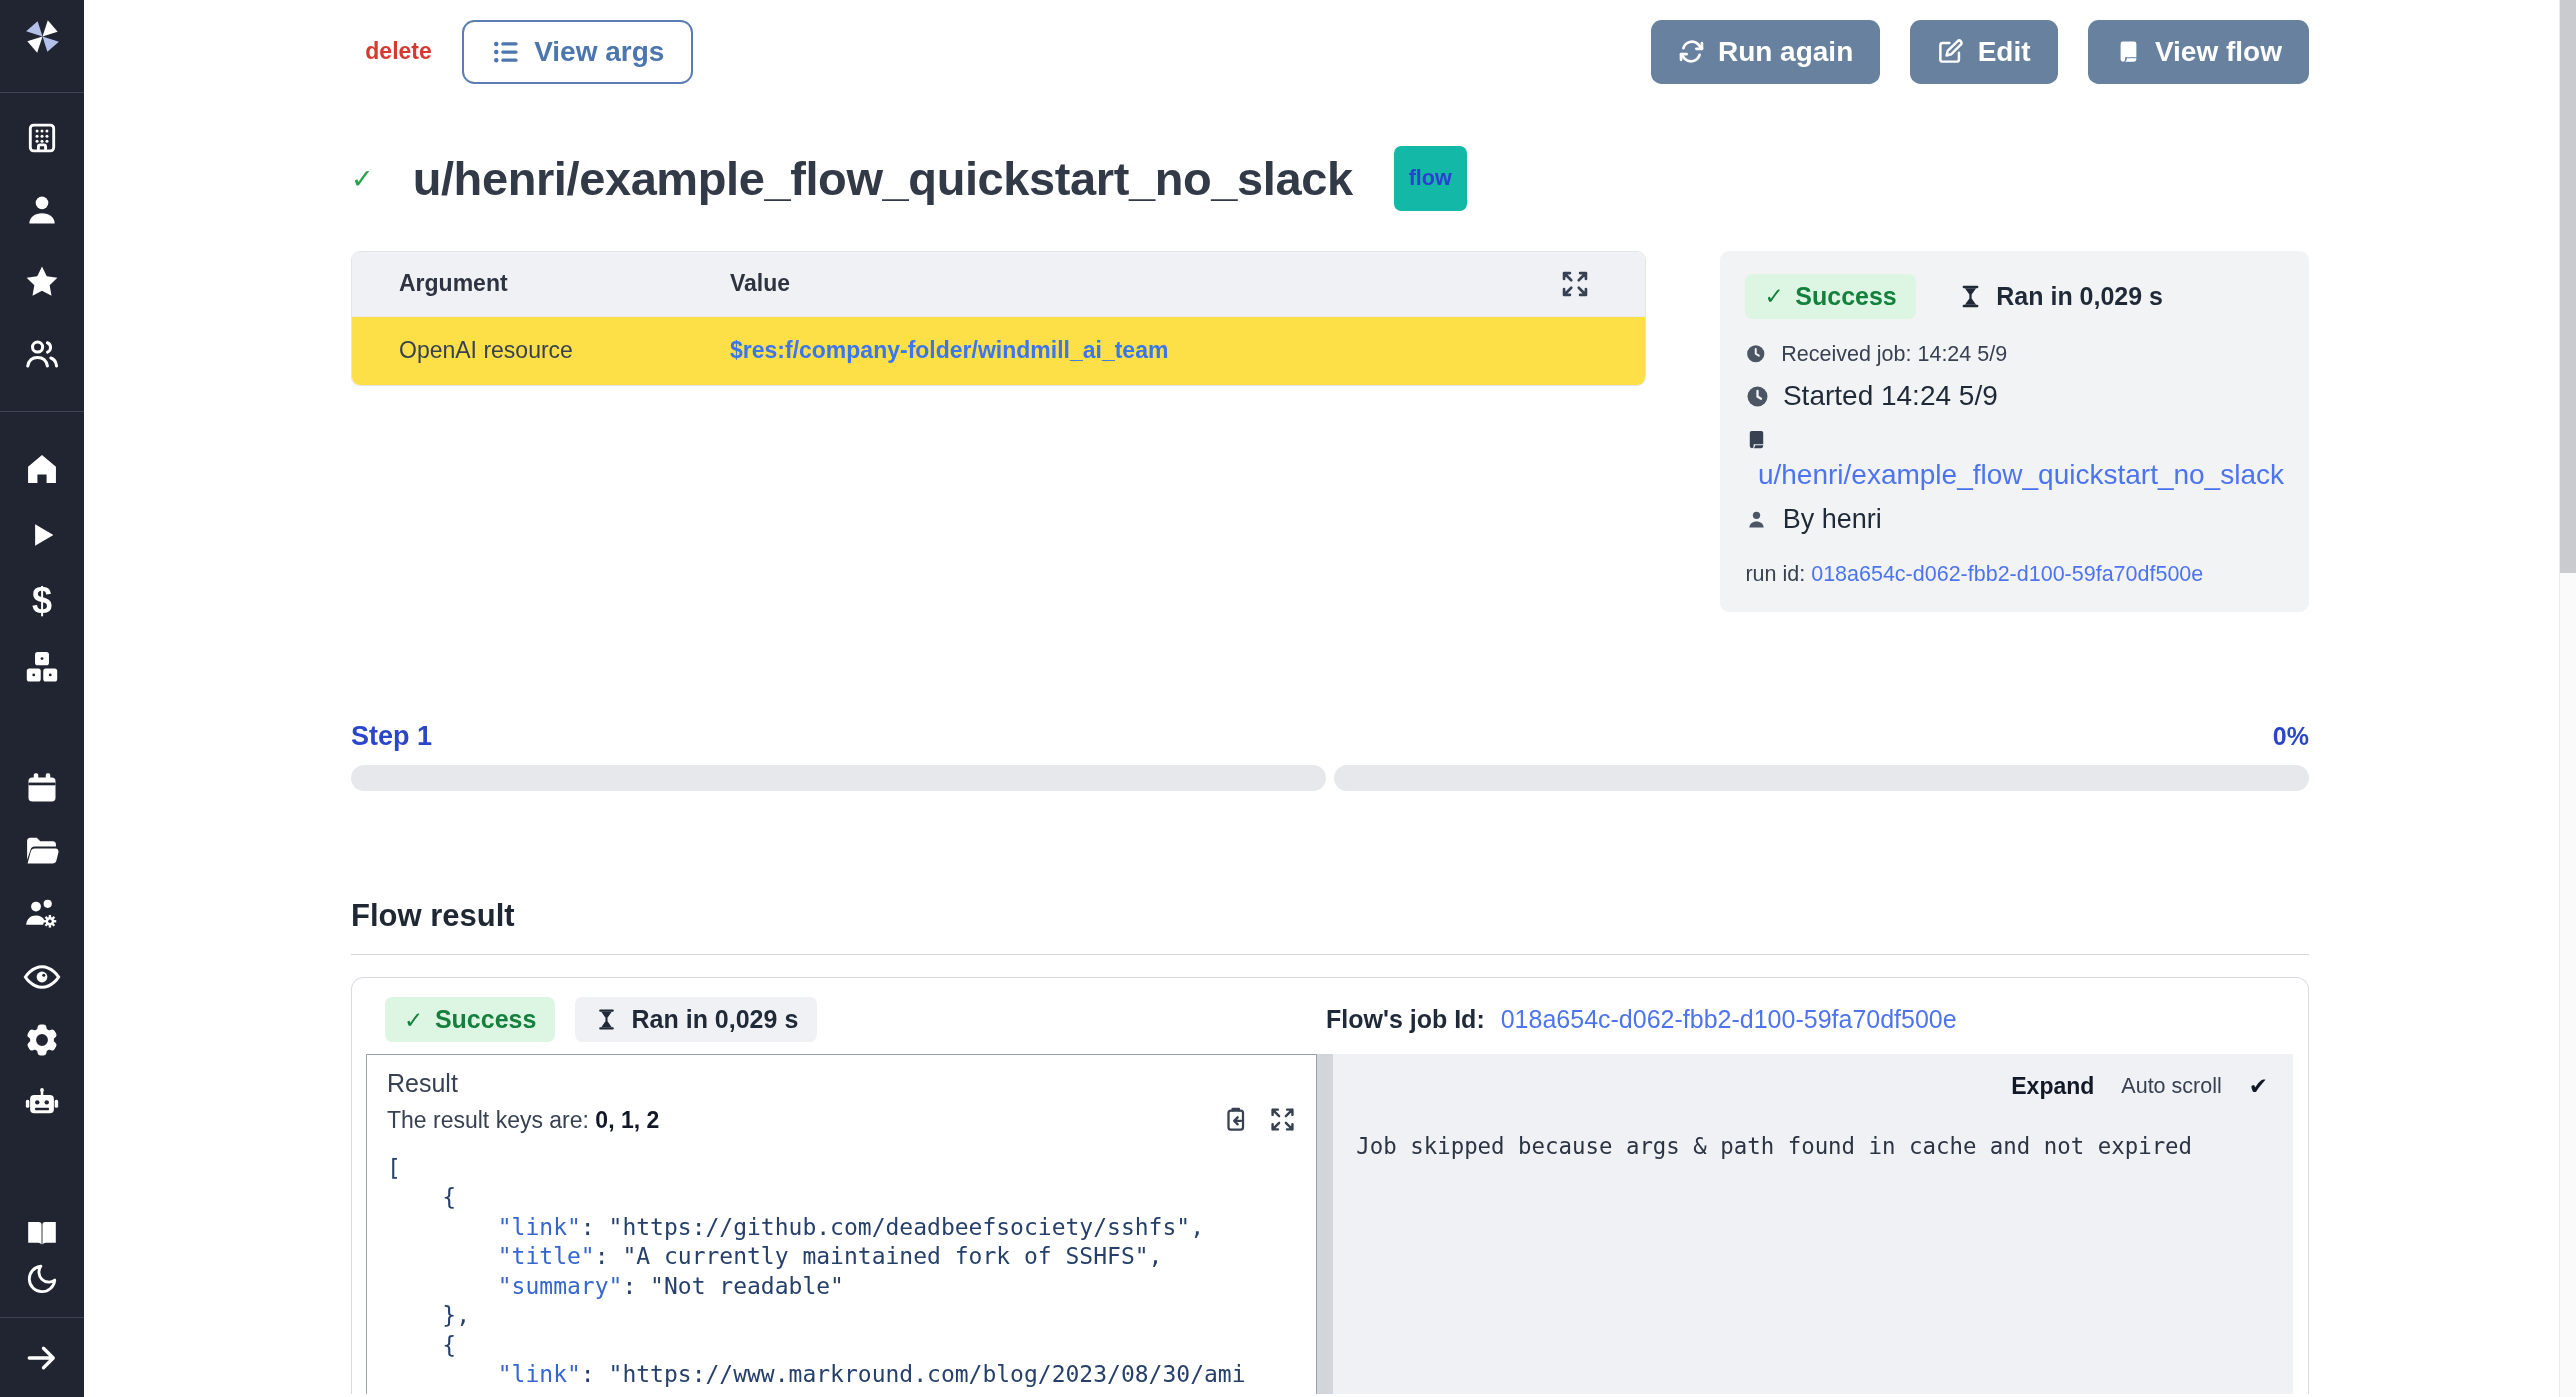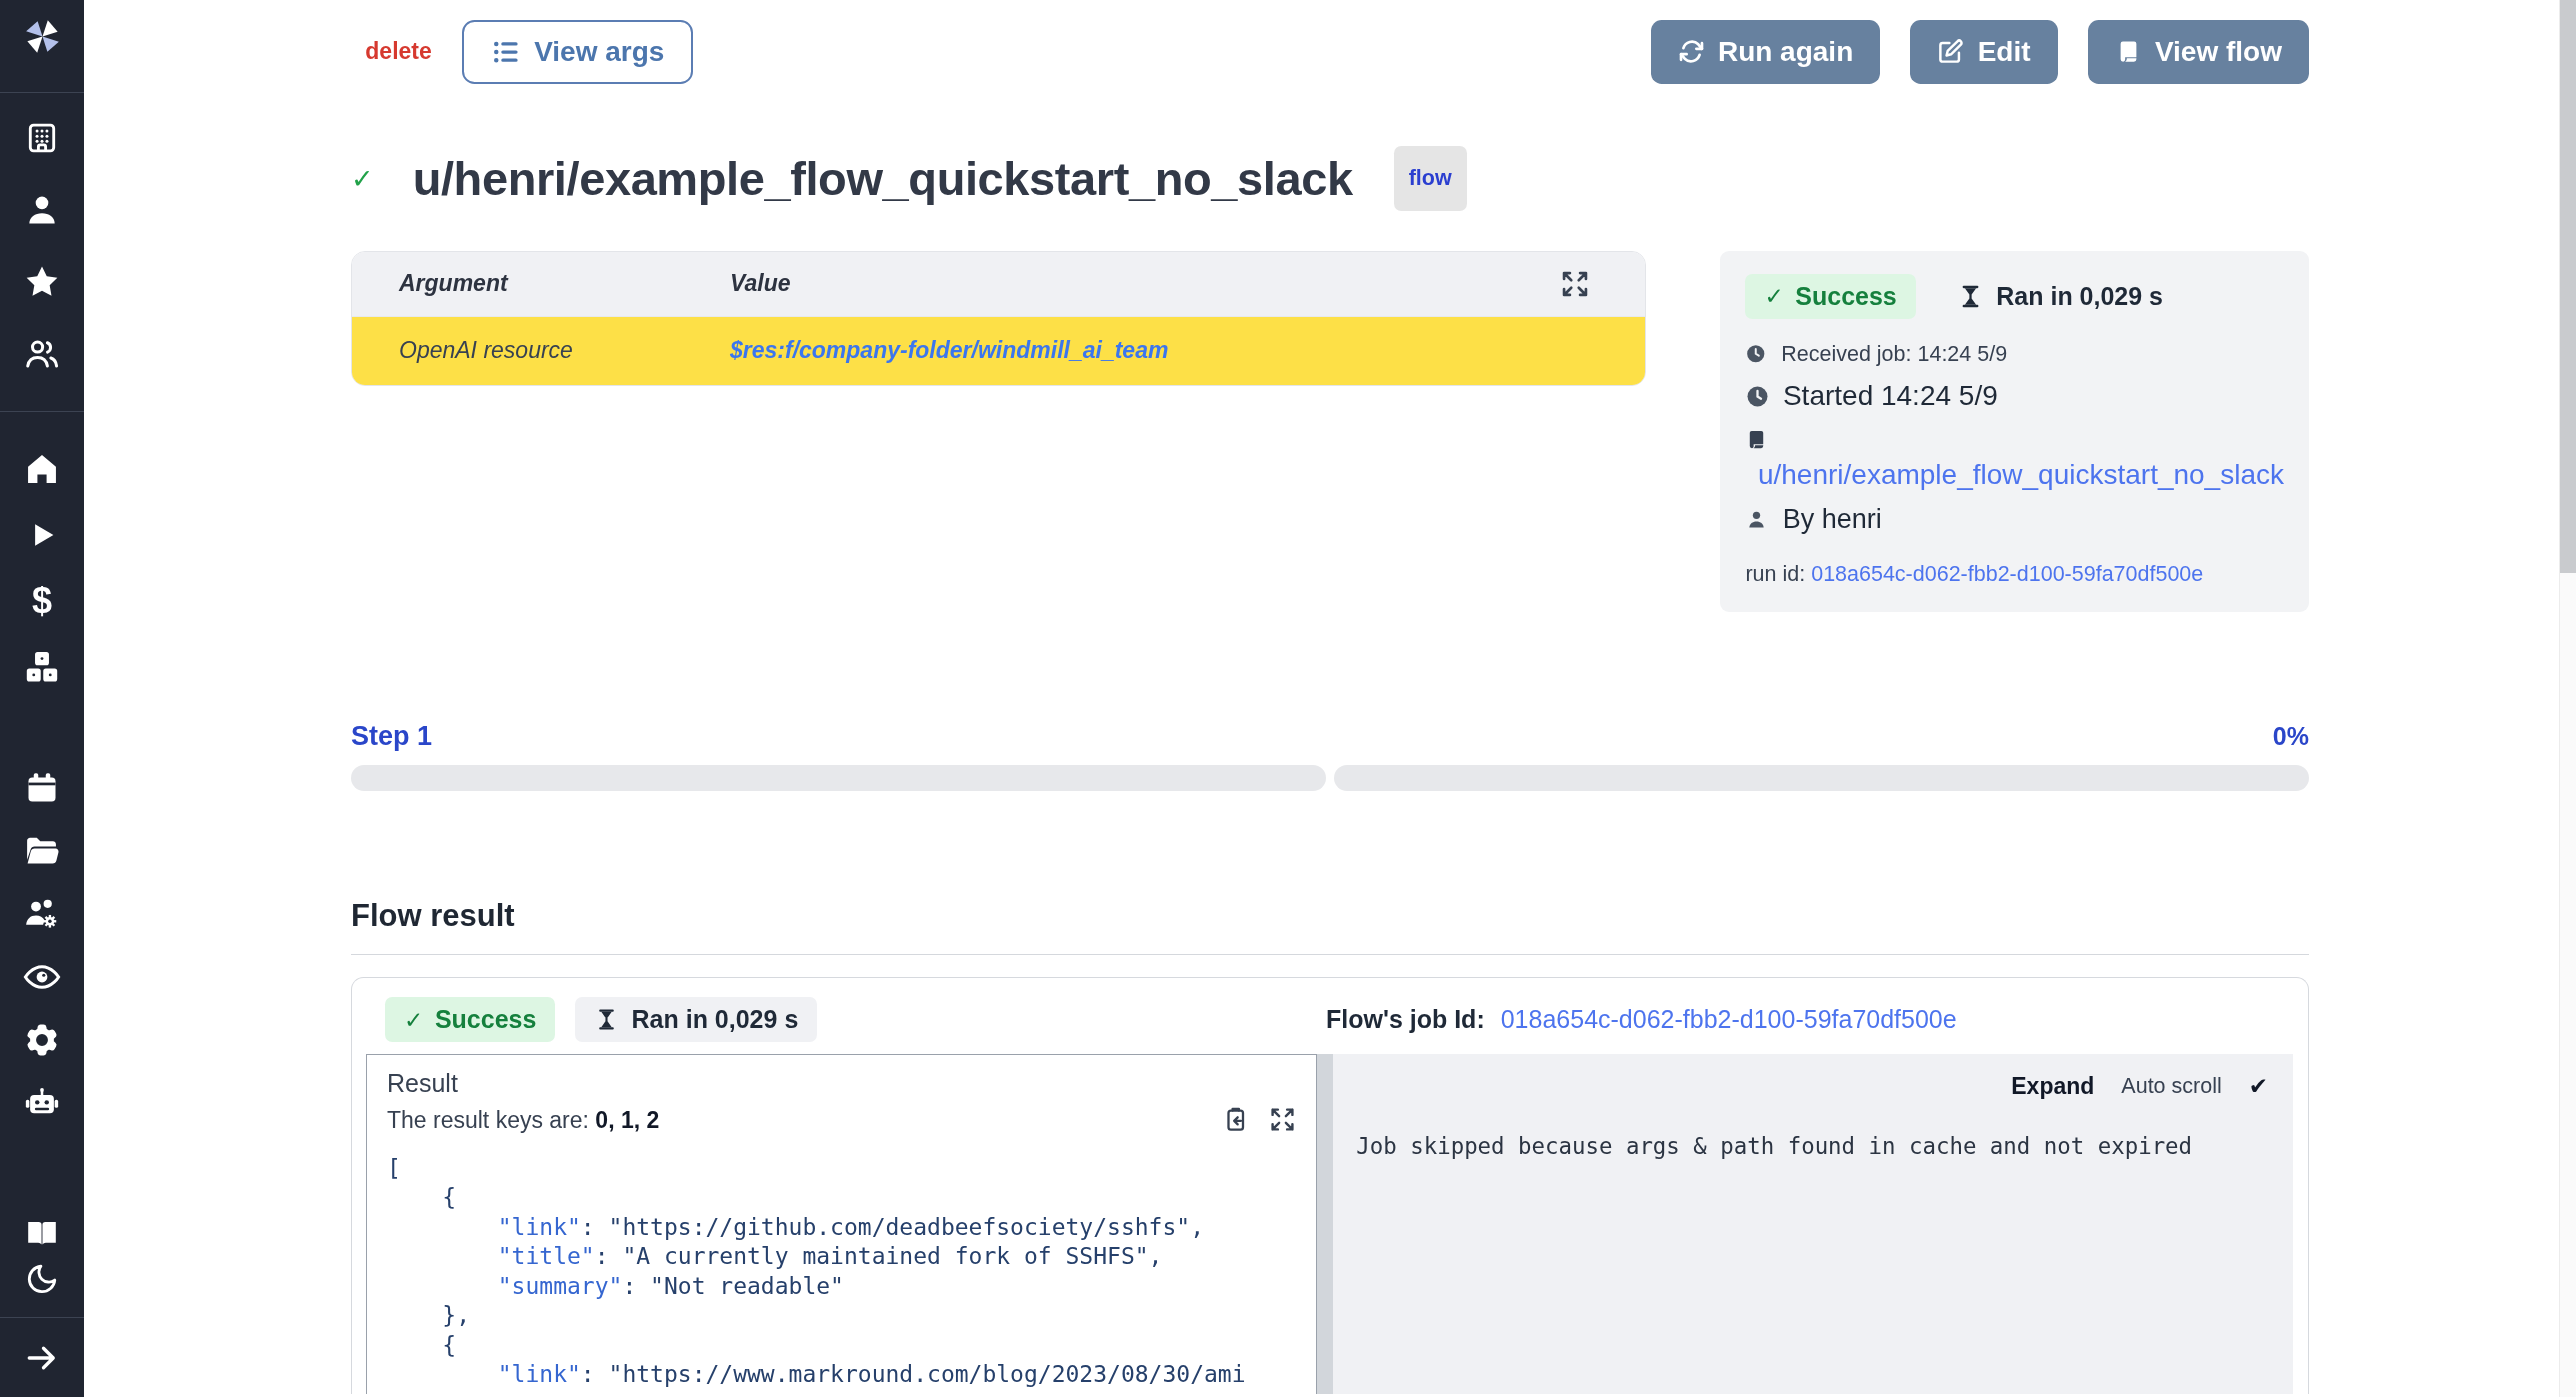--- a/index.html
+++ b/index.html
@@ -32,25 +32,25 @@
     color:#4c76ad; font-weight:700; font-size:28px; display:flex; align-items:center; gap:13.4px; padding:0 27px; cursor:pointer; }
   .right-buttons { margin-left:auto; display:flex; gap:30px; }
   .btn-primary { height:64px; background:#67819f; border:none; border-radius:10.7px; color:#fff;
     font-weight:700; font-size:28px; display:flex; align-items:center; gap:13.4px; padding:0 27px; cursor:pointer;
     font-family:"Liberation Sans", sans-serif; }
 
   .title-row { margin-top:62px; display:flex; align-items:center; }
   .check { font-family:"DejaVu Sans", sans-serif; }
   .title-check { color:#22a24a; font-size:27px; font-weight:700; }
   .page-title { margin-left:39px; font-size:47px; font-weight:700; color:#323947; letter-spacing:-0.4px; }
-  .flow-badge { margin-left:41px; background:#e5e5e5; color:#2b3fd0; font-size:21.5px; font-weight:600;
+  .flow-badge { margin-left:41px; background:#14b8a6; color:#2b3fd0; font-size:21.5px; font-weight:600;
     padding:20px 15px; border-radius:7.2px; }
 
   .info-row { margin-top:40px; display:flex; gap:74px; align-items:flex-start; }
-  .args-wrap { width:1420px; border:1.8px solid #e3e5e9; border-radius:14px; overflow:hidden;font-style:italic; }
+  .args-wrap { width:1420px; border:1.8px solid #e3e5e9; border-radius:9px; overflow:hidden; }
   .args-table { width:100%; border-collapse:collapse; }
   .args-table th { background:#f0f1f4; height:65px; text-align:left; font-size:23px; font-weight:700; color:#2d3340; }
   .th-arg { width:378px; padding-left:47px; }
   .th-exp { width:86px; }
   .args-table td { height:68px; font-size:23px; color:#374151; border-top:1.8px solid #e8eaed; background:#fde047; }
   .args-table td:first-child { padding-left:47px; }
   .res-link { color:#3b76ee; font-weight:700; cursor:pointer; }
   .exp-cell { text-align:center; vertical-align:middle; }
 
   .summary-panel { width:601px; background:#f2f3f5; border-radius:9px; padding:23px 25px 25px; }

